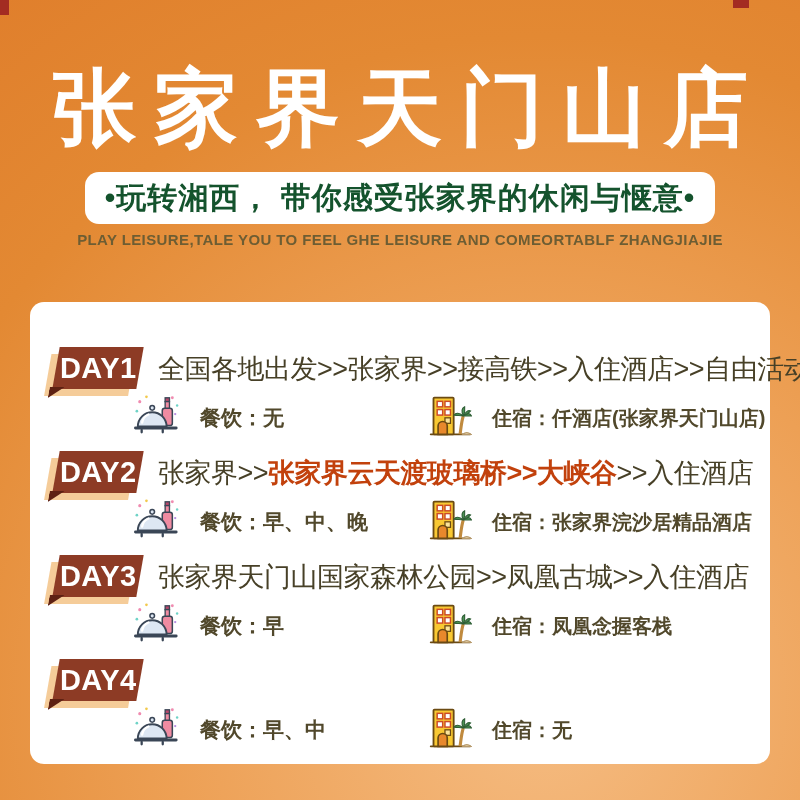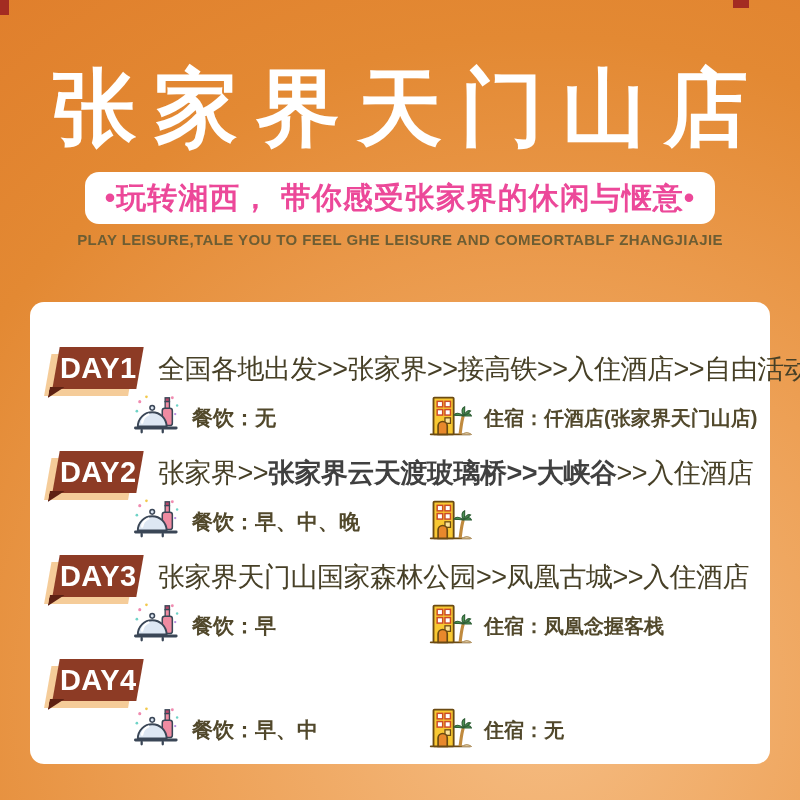--- a/index.html
+++ b/index.html
@@ -22,21 +22,21 @@
     font-family:"DejaVu Serif","Liberation Serif",serif;
     font-size:84px;font-weight:700;letter-spacing:18px;line-height:1.2;
     text-indent:18px;white-space:nowrap;
   }
   .subtitle-box{
     position:absolute;left:85px;top:172px;width:630px;height:52px;
     background:#ffffff;border-radius:14px;
     display:flex;align-items:center;justify-content:center;
   }
   .subtitle-text{
-    font-size:30px;font-weight:600;color:#ec4899;letter-spacing:1px;white-space:nowrap;
+    font-size:30px;font-weight:600;color:#14532d;letter-spacing:1px;white-space:nowrap;
   }
   .subtitle-en{
     position:absolute;top:231px;left:0;width:100%;text-align:center;
     font-size:15px;font-weight:700;color:#6d5d33;letter-spacing:.4px;white-space:nowrap;
   }
 
   
   .card{
     position:absolute;left:30px;top:302px;width:740px;height:462px;
     background:#ffffff;border-radius:14px;
@@ -55,29 +55,29 @@
     content:"";position:absolute;left:-3px;bottom:-9px;width:15px;height:11px;
     background:#5e2113;clip-path:polygon(0 0,100% 0,0 100%);
   }
   .day-badge-label{
     transform:skewX(10deg);color:#ffffff;font-size:29px;font-weight:800;letter-spacing:.5px;
   }
   .route-text{
     position:absolute;left:128px;top:0;height:44px;line-height:44px;
     font-size:27px;letter-spacing:-.5px;color:#474027;font-weight:500;white-space:nowrap;
   }
-  .seg-bold{font-weight:900;color:#404040;}
+  .seg-bold{font-weight:900;color:#c2410c;}
   .meta-line{
     position:absolute;left:104px;top:46px;height:50px;right:10px;
     display:flex;align-items:center;
   }
   .meta-group{display:flex;align-items:center;}
   .meals-group{width:294px;flex:0 0 294px;}
   .meta-icon{flex:0 0 auto;}
-  .meta-text{font-size:21px;font-weight:600;color:#51482b;white-space:nowrap;margin-left:12px;}
+  .meta-text{font-size:21px;font-weight:600;color:#51482b;white-space:nowrap;margin-left:20px;}
   .lodging-group .meta-text{font-size:20px;}
 </style>
 </head>
 <body>
 
 <div class="stage">
   <div class="corner-mark-left"></div>
   <div class="corner-mark-right"></div>
 
   <div class="main-title">张家界天门山店</div>
@@ -198,20 +198,21 @@
 
             <path d="M35,44 C36,37 36.5,30 38.5,24" fill="none" stroke="#c08a3e" stroke-width="3.4"></path>
             <path d="M38.5,24 C34,20 30,20.5 28.5,23 C32,23.5 35,23.5 38.5,24" fill="#4e9455" stroke="#2f5e36" stroke-width="1.2"></path>
             <path d="M38.5,24 C43,20 46,21 47.5,24 C44,24 41,24 38.5,24" fill="#4e9455" stroke="#2f5e36" stroke-width="1.2"></path>
             <path d="M38.5,24 C36,18.5 37,15.5 40,14 C40.5,18 40,21 38.5,24" fill="#4e9455" stroke="#2f5e36" stroke-width="1.2"></path>
             <path d="M38.5,24 C41.5,19 44.5,17.5 46.5,18.5 C44.5,21 41.5,23 38.5,24" fill="#4e9455" stroke="#2f5e36" stroke-width="1.2"></path>
 
             <path d="M38,44 q4,-4 9,0 Z" fill="#e8d5ae" stroke="#b79a6b" stroke-width="1.2"></path>
           </svg>
         </span>
+        <span class="meta-text"><span>住宿：</span><span>张家界浣沙居精品酒店</span></span>
       </div>
     </div>
   </div>
 
   <div class="day-row">
     <div class="day-badge">
       <span class="day-badge-label">DAY3</span>
     </div>
     <div class="route-text"><span>张家界天门山国家森林公园&gt;&gt;凤凰古城&gt;&gt;入住酒店</span></div>
     <div class="meta-line">

